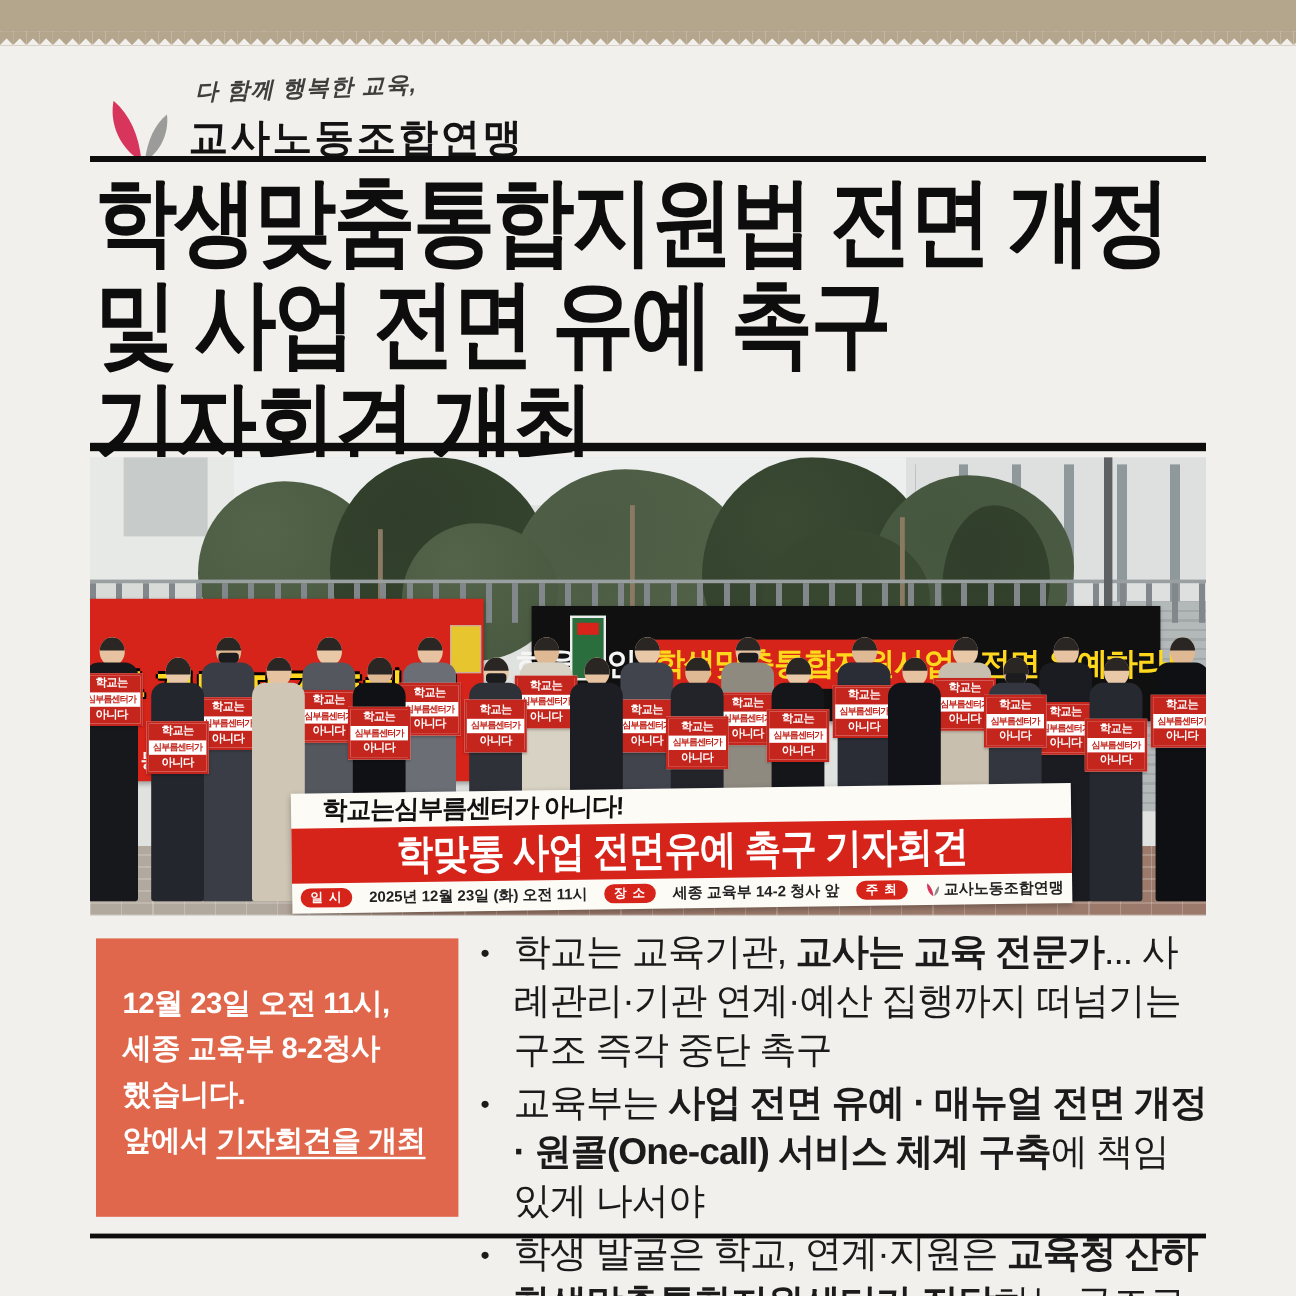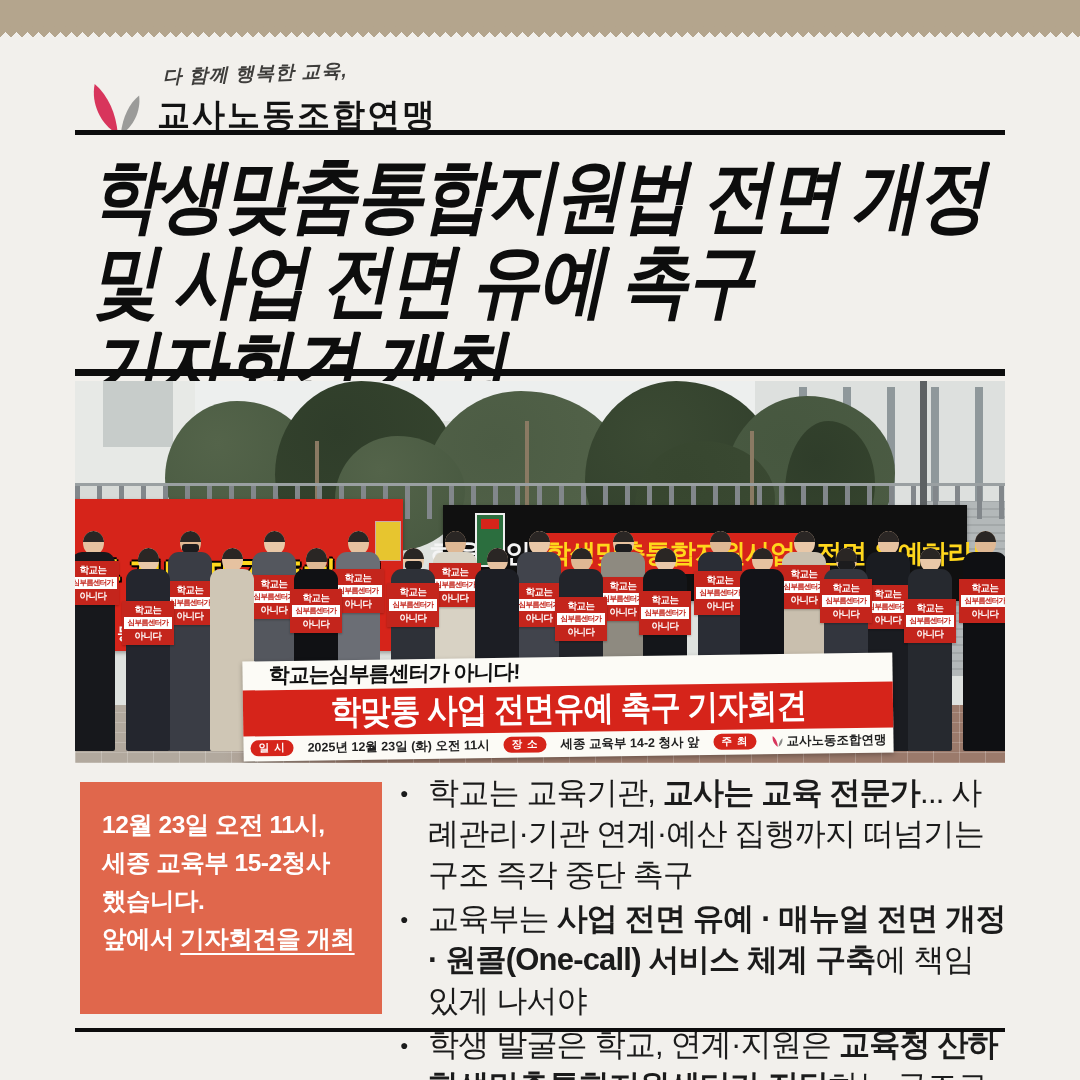--- a/index.html
+++ b/index.html
@@ -87,21 +87,21 @@
   .fb-top{height:30px;display:flex;align-items:center;padding-left:26px;color:#111;font-weight:900;font-size:21px;letter-spacing:-1px;transform:skewX(-2deg);white-space:nowrap;}
   .fb-main{flex:1;background:#d6241a;display:flex;align-items:center;justify-content:center;}
   .fb-main span{color:#fff;font-size:34px;font-weight:900;letter-spacing:-1px;transform:scaleX(.9);white-space:nowrap;}
   .fb-info{height:26px;display:flex;align-items:center;justify-content:center;gap:14px;white-space:nowrap;}
   .pill{background:#d6241a;color:#fff;font-size:10.5px;font-weight:700;padding:1px 8px;border-radius:10px;letter-spacing:1px;}
   .fb-val{font-size:12.5px;font-weight:700;color:#222;}
   .fb-org{display:flex;align-items:center;gap:3px;}
   .fb-org svg{width:13px;height:13px;}
 
   
-  .summary-box{position:absolute;left:80px;top:782px;width:302px;height:232px;background:#e0674c;padding:24px 22px;}
+  .summary-box{position:absolute;left:80px;top:782px;width:302px;height:232px;background:#e0674c;padding:36px 22px;}
   .summary-box .sline{color:#fff;font-size:24.5px;font-weight:800;line-height:38px;white-space:nowrap;letter-spacing:-0.5px;}
   .summary-box .ul{text-decoration:underline;text-underline-offset:6px;text-decoration-thickness:2px;}
 
   .bullets{position:absolute;left:398px;top:772px;width:612px;margin:0;padding:0;list-style:none;}
   .bullets li{position:relative;padding-left:30px;margin:0 0 3px 0;font-size:31px;line-height:41px;color:#1b1b1b;letter-spacing:-0.8px;}
   .bullets li:before{content:"●";position:absolute;left:2px;top:1px;font-size:14px;color:#1b1b1b;}
   .bullets b{font-weight:800;}
 </style>
 </head>
 <body>
@@ -117,21 +117,21 @@
       <path d="M56 16 C46 24 39 38 37 56 C50 49 58 32 56 16 Z" fill="#9b9b99"></path>
     </svg>
     <div class="logo-texts">
       <div class="slogan">다 함께 행복한 교육,</div>
       <div class="orgname">교사노동조합연맹</div>
     </div>
   </div>
 
   <div class="rule rule-logo"></div>
 
-  <h1 class="headline" style="margin:17px;font-style:italic;">
+  <h1 class="headline" style="margin:6px;">
     <span class="hl">학생맞춤통합지원법 전면 개정</span>
     <span class="hl">및 사업 전면 유예 촉구</span>
     <span class="hl">기자회견 개최</span>
   </h1>
 
   <div class="rule rule-head"></div>
 
   <div class="photo">
     <div class="sky"></div>
     <div class="bldg-left"></div>
@@ -414,21 +414,21 @@
             <path d="M56 16 C46 24 39 38 37 56 C50 49 58 32 56 16 Z" fill="#8a8a88"></path>
           </svg>
           <span class="fb-val">교사노동조합연맹</span>
         </span>
       </div>
     </div>
   </div>
 
   <div class="summary-box" id="summaryBox">
       <div class="sline"><span>12월 23일 오전 11시,</span></div>
-      <div class="sline"><span>세종 교육부 15-2청사</span></div>
+      <div class="sline"><span>세종 교육부 8-2청사</span></div>
       <div class="sline"><span>했습니다.</span></div>
       <div class="sline"><span>앞에서 </span><span class="ul">기자회견을 개최</span></div>
     </div>
 
   <ul class="bullets" id="bulletList">
       <li><span>학교는 교육기관, </span><b>교사는 교육 전문가</b><span>... 사례관리·기관 연계·예산 집행까지 떠넘기는 구조 즉각 중단 촉구</span></li>
       <li><span>교육부는 </span><b>사업 전면 유예 · 매뉴얼 전면 개정 · 원콜(One-call) 서비스 체계 구축</b><span>에 책임 있게 나서야</span></li>
       <li><span>학생 발굴은 학교, 연계·지원은 </span><b>교육청 산하 학생맞춤통합지원센터가 전담</b><span>하는 구조로 전면 재설계해야</span></li>
     </ul>
 

